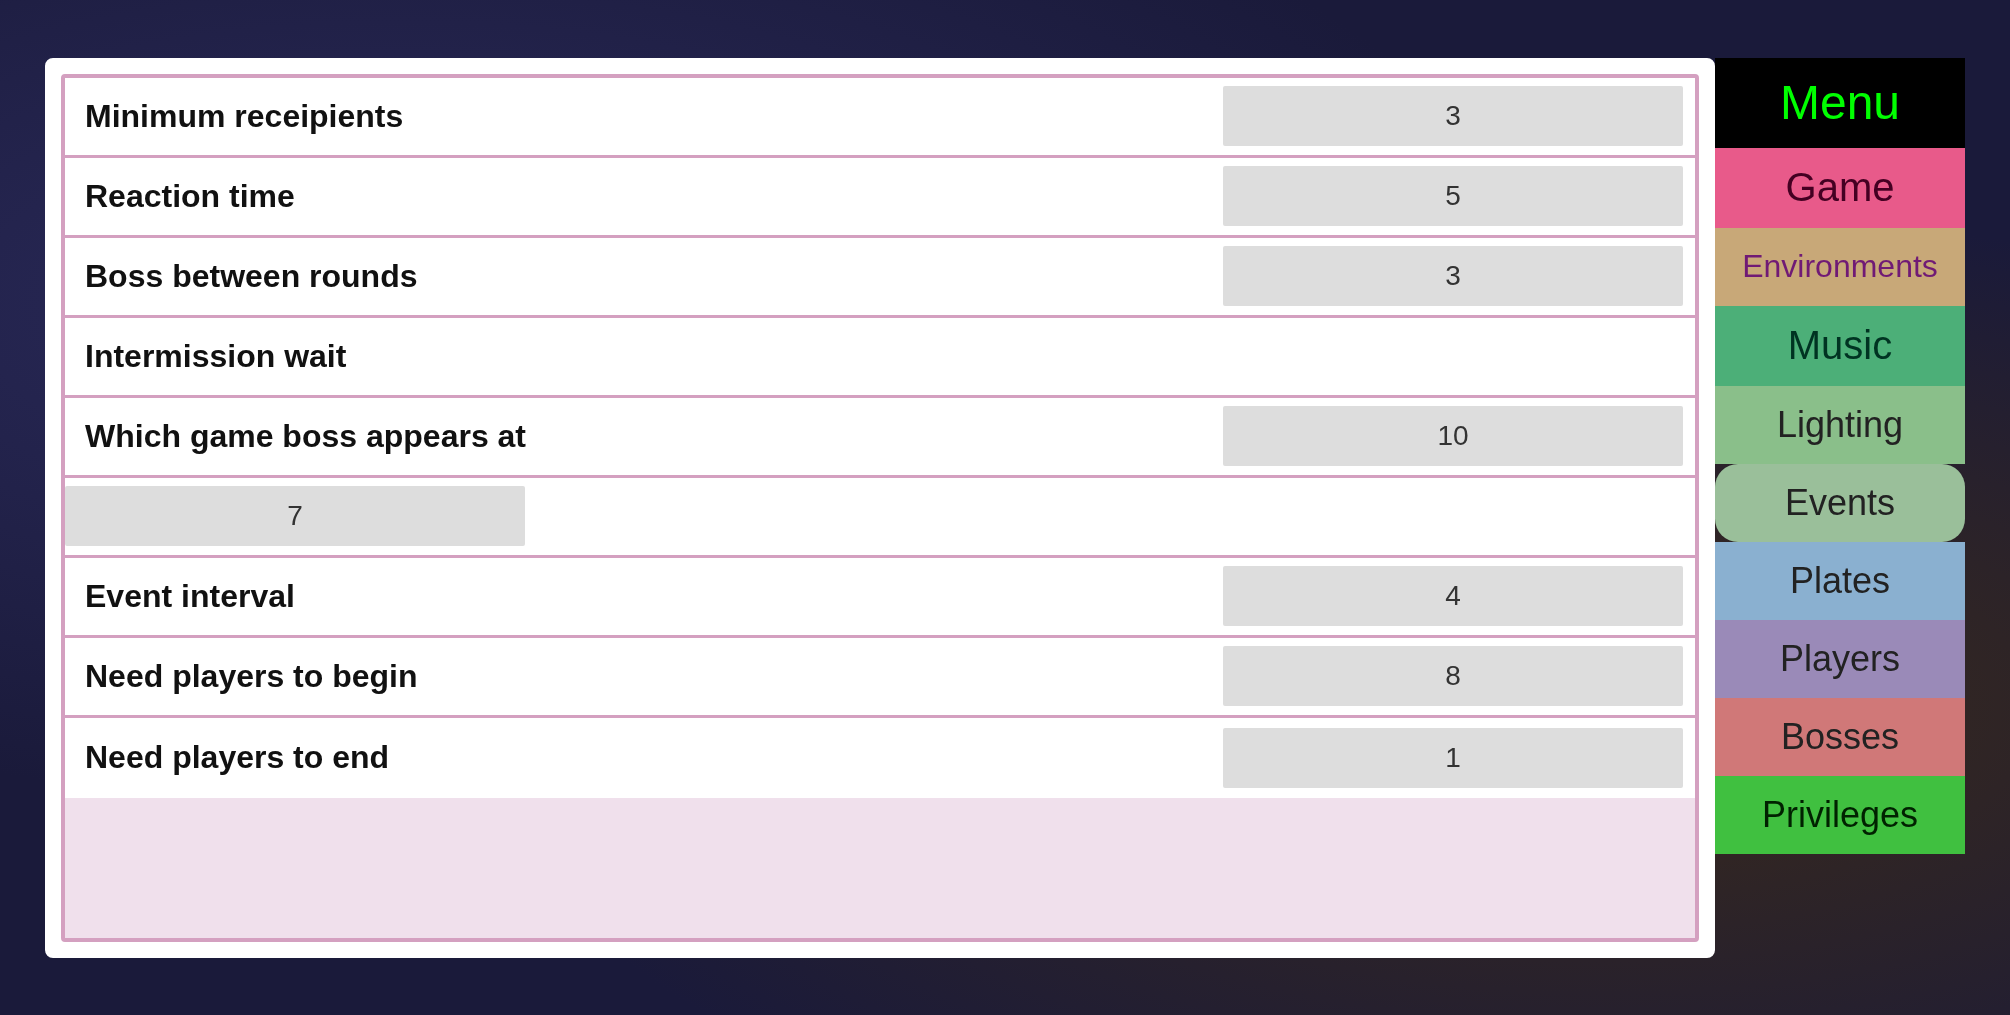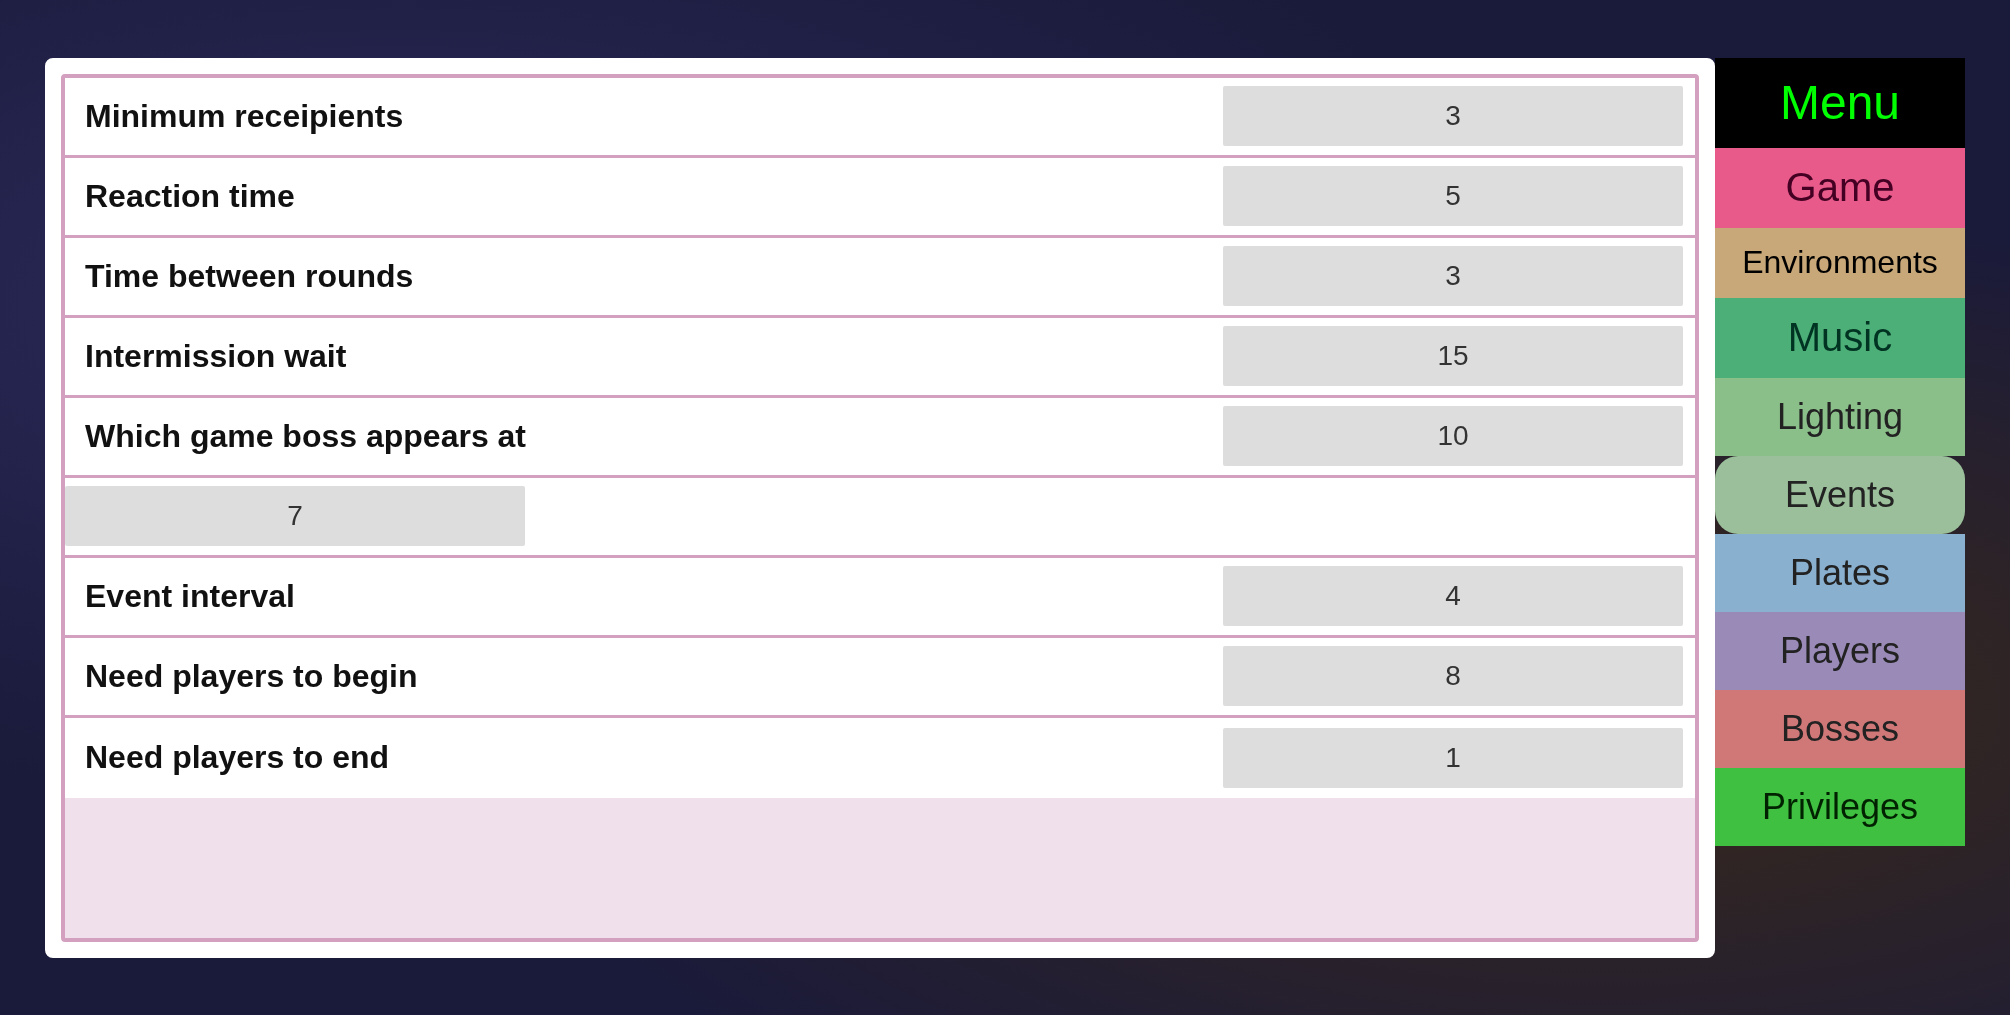--- a/index.html
+++ b/index.html
@@ -105,22 +105,22 @@
 
     .btn-game {
       background: #e85a8a;
       color: #440022;
       height: 80px;
       font-size: 40px;
     }
 
     .btn-environments {
       background: #c8a878;
-      color: #000000;
-      height: 70px;
+      color: #701a75;
+      height: 78px;
       font-size: 32px;
     }
 
     .btn-music {
       background: #4caf78;
       color: #003322;
       height: 80px;
       font-size: 40px;
     }
 
@@ -175,26 +175,25 @@
     <div class="settings-inner" id="settings-rows-container">
     <div class="setting-row">
           <div class="setting-label">Minimum receipients</div>
           <div class="setting-value">3</div>
         </div>
         <div class="setting-row">
           <div class="setting-label">Reaction time</div>
           <div class="setting-value">5</div>
         </div>
         <div class="setting-row">
-          <div class="setting-label">Time between rounds</div>
+          <div class="setting-label">Boss between rounds</div>
           <div class="setting-value">3</div>
         </div>
         <div class="setting-row">
           <div class="setting-label">Intermission wait</div>
-          <div class="setting-value">15</div>
         </div>
         <div class="setting-row">
           <div class="setting-label">Which game boss appears at</div>
           <div class="setting-value">10</div>
         </div>
         <div class="setting-row">
           <div class="setting-value">7</div>
         </div>
         <div class="setting-row">
           <div class="setting-label">Event interval</div>

